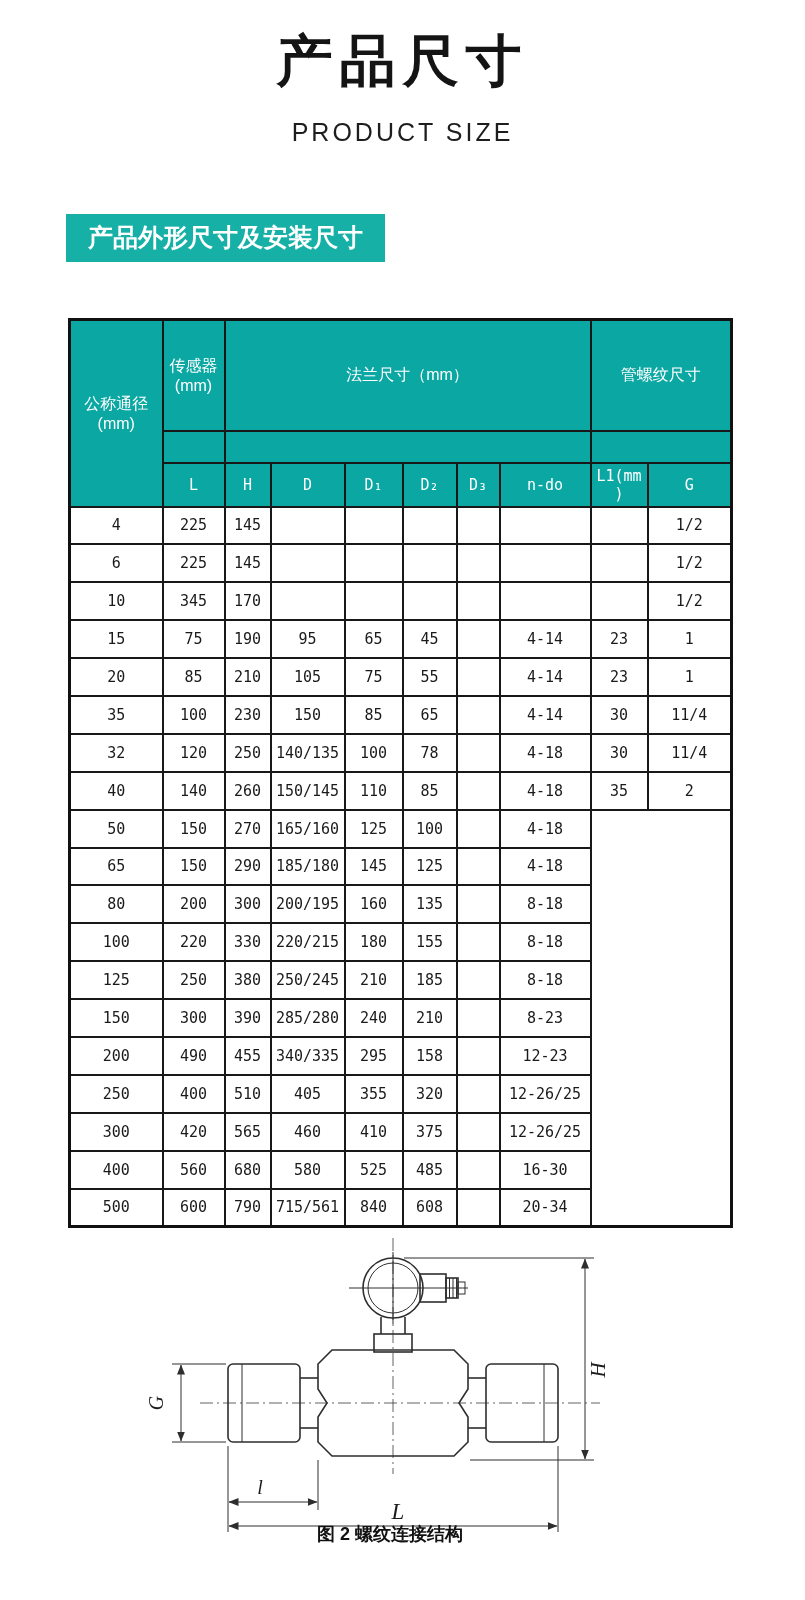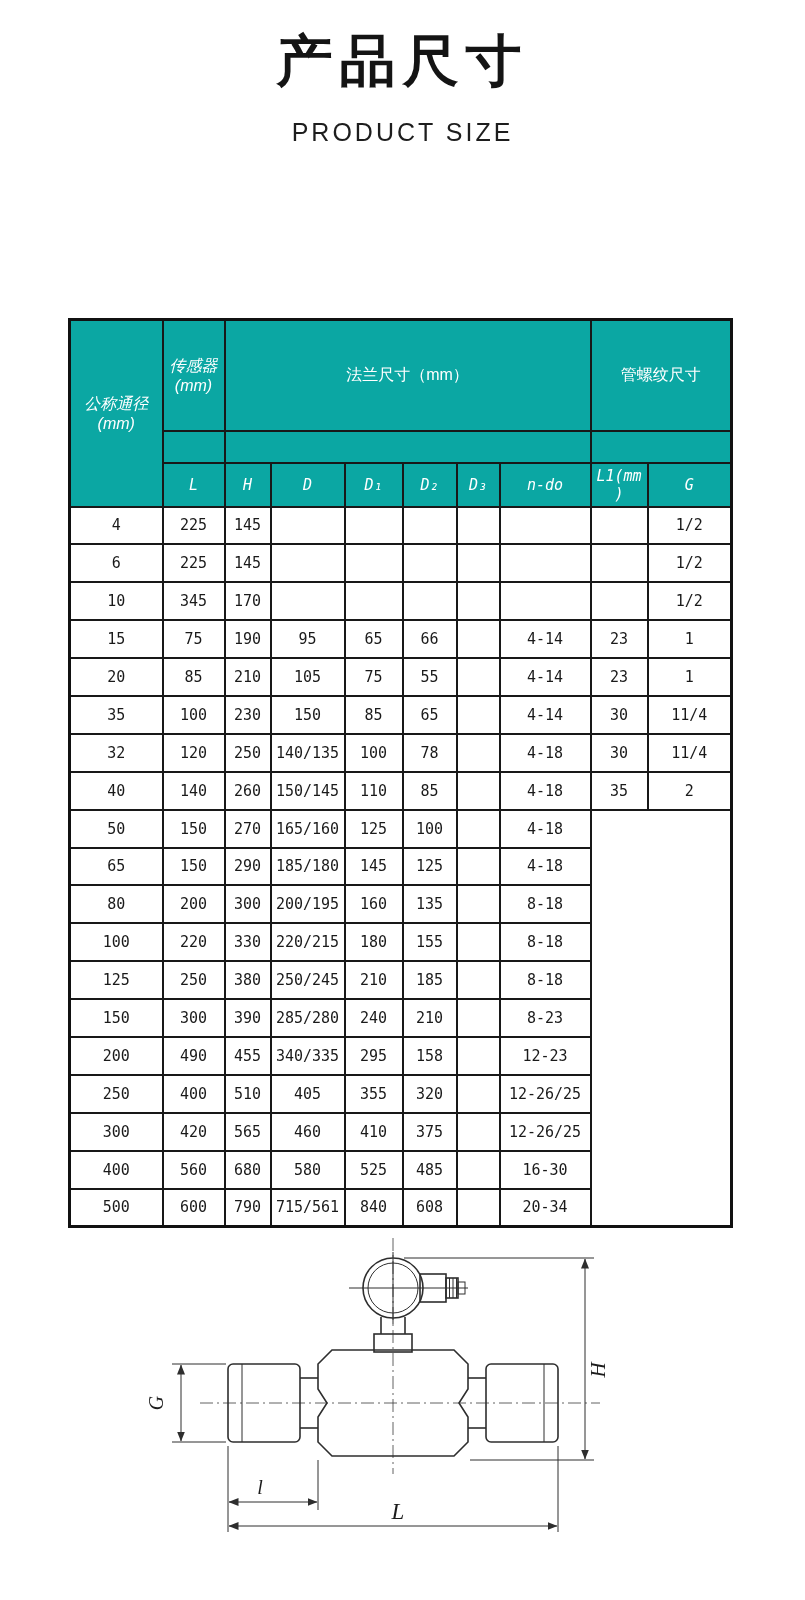--- a/index.html
+++ b/index.html
@@ -24,40 +24,41 @@
          border-collapse:collapse;table-layout:fixed;background:#fff;
          border:3px solid #111;}
   .spec th,.spec td{border:2px solid #181818;text-align:center;vertical-align:middle;
          padding:0;overflow:hidden;color:var(--ink);}
   .spec thead th{background:var(--teal-header);color:#ffffff;font-weight:normal;}
   tr.groups{height:111px;font-size:16px;}
   tr.spacer{height:32px;}
   tr.subs{height:44px;font-size:15px;font-family:"DejaVu Sans Mono",monospace;}
   .spec tbody tr{height:37.9px;}
   .spec tbody td{font-size:15px;font-family:"DejaVu Sans Mono",monospace;}
-  .pre{white-space:pre-line;font-style:italic;}
+  .pre{white-space:pre-line;}
 
   svg.fig{position:absolute;top:1230px;left:0;}
   .part{fill:none;stroke:#2e2e2e;stroke-width:1.6;}
   .thin{fill:none;stroke:#2e2e2e;stroke-width:1;}
   .dim{fill:none;stroke:#2e2e2e;stroke-width:1;}
   .cl{fill:none;stroke:#3a3a3a;stroke-width:0.8;stroke-dasharray:13 4 2 4;}
   text.dimlabel{font-family:"Liberation Serif",serif;font-style:italic;fill:#1c1c1c;}
 
   .caption{position:absolute;top:1522px;left:0;width:780px;text-align:center;
          font-size:18px;font-weight:bold;color:#111;}
 </style>
 </head>
 <body>
 
 <div class="page">
 
   <div class="title">产品尺寸</div>
   <div class="subtitle">PRODUCT SIZE</div>
 
+  <div class="badge">产品外形尺寸及安装尺寸</div>
 
   <table class="spec">
     <colgroup>
       <col style="width:93px">
         <col style="width:62px">
         <col style="width:46px">
       <col style="width:74px">
         <col style="width:58px">
         <col style="width:54px">
       <col style="width:43px">
@@ -128,21 +129,21 @@
           <td></td>
           <td></td>
           <td>1/2</td>
         </tr>
         <tr>
           <td>15</td>
           <td>75</td>
           <td>190</td>
           <td>95</td>
           <td>65</td>
-          <td>66</td>
+          <td>45</td>
           <td></td>
           <td>4-14</td>
           <td>23</td>
           <td>1</td>
         </tr>
         <tr>
           <td>20</td>
           <td>85</td>
           <td>210</td>
           <td>105</td>
@@ -366,14 +367,15 @@
       <text class="dimlabel" font-size="20" text-anchor="middle" x="260" y="264">l</text>
     </g>
 
     <g>
       <line class="dim" x1="558" y1="216" x2="558" y2="302"></line>
       <line class="dim" x1="229" y1="296" x2="557" y2="296" marker-start="url(#arr)" marker-end="url(#arr)"></line>
       <text class="dimlabel" font-size="23" text-anchor="middle" x="398" y="289">L</text>
     </g>
   </svg>
 
+  <div class="caption">图 2  螺纹连接结构</div>
 
 </div>
 
 </body></html>

